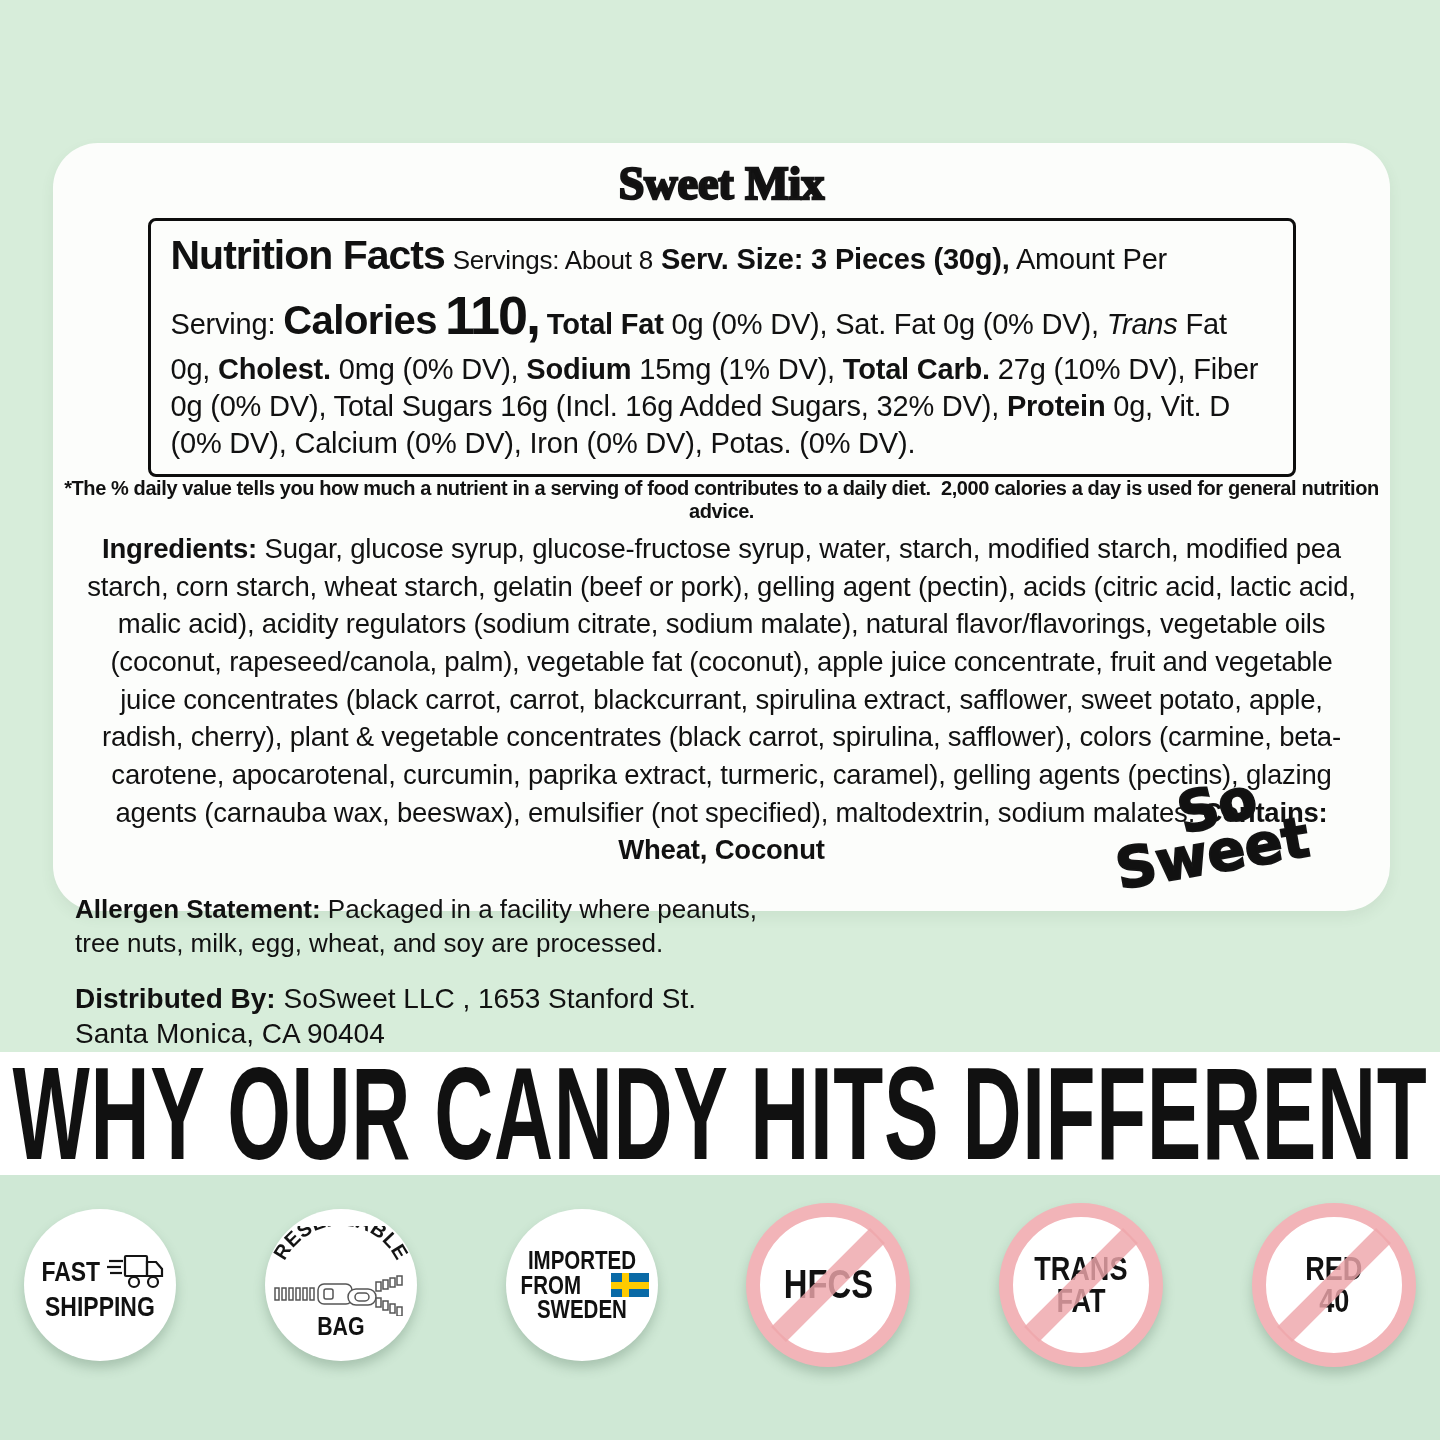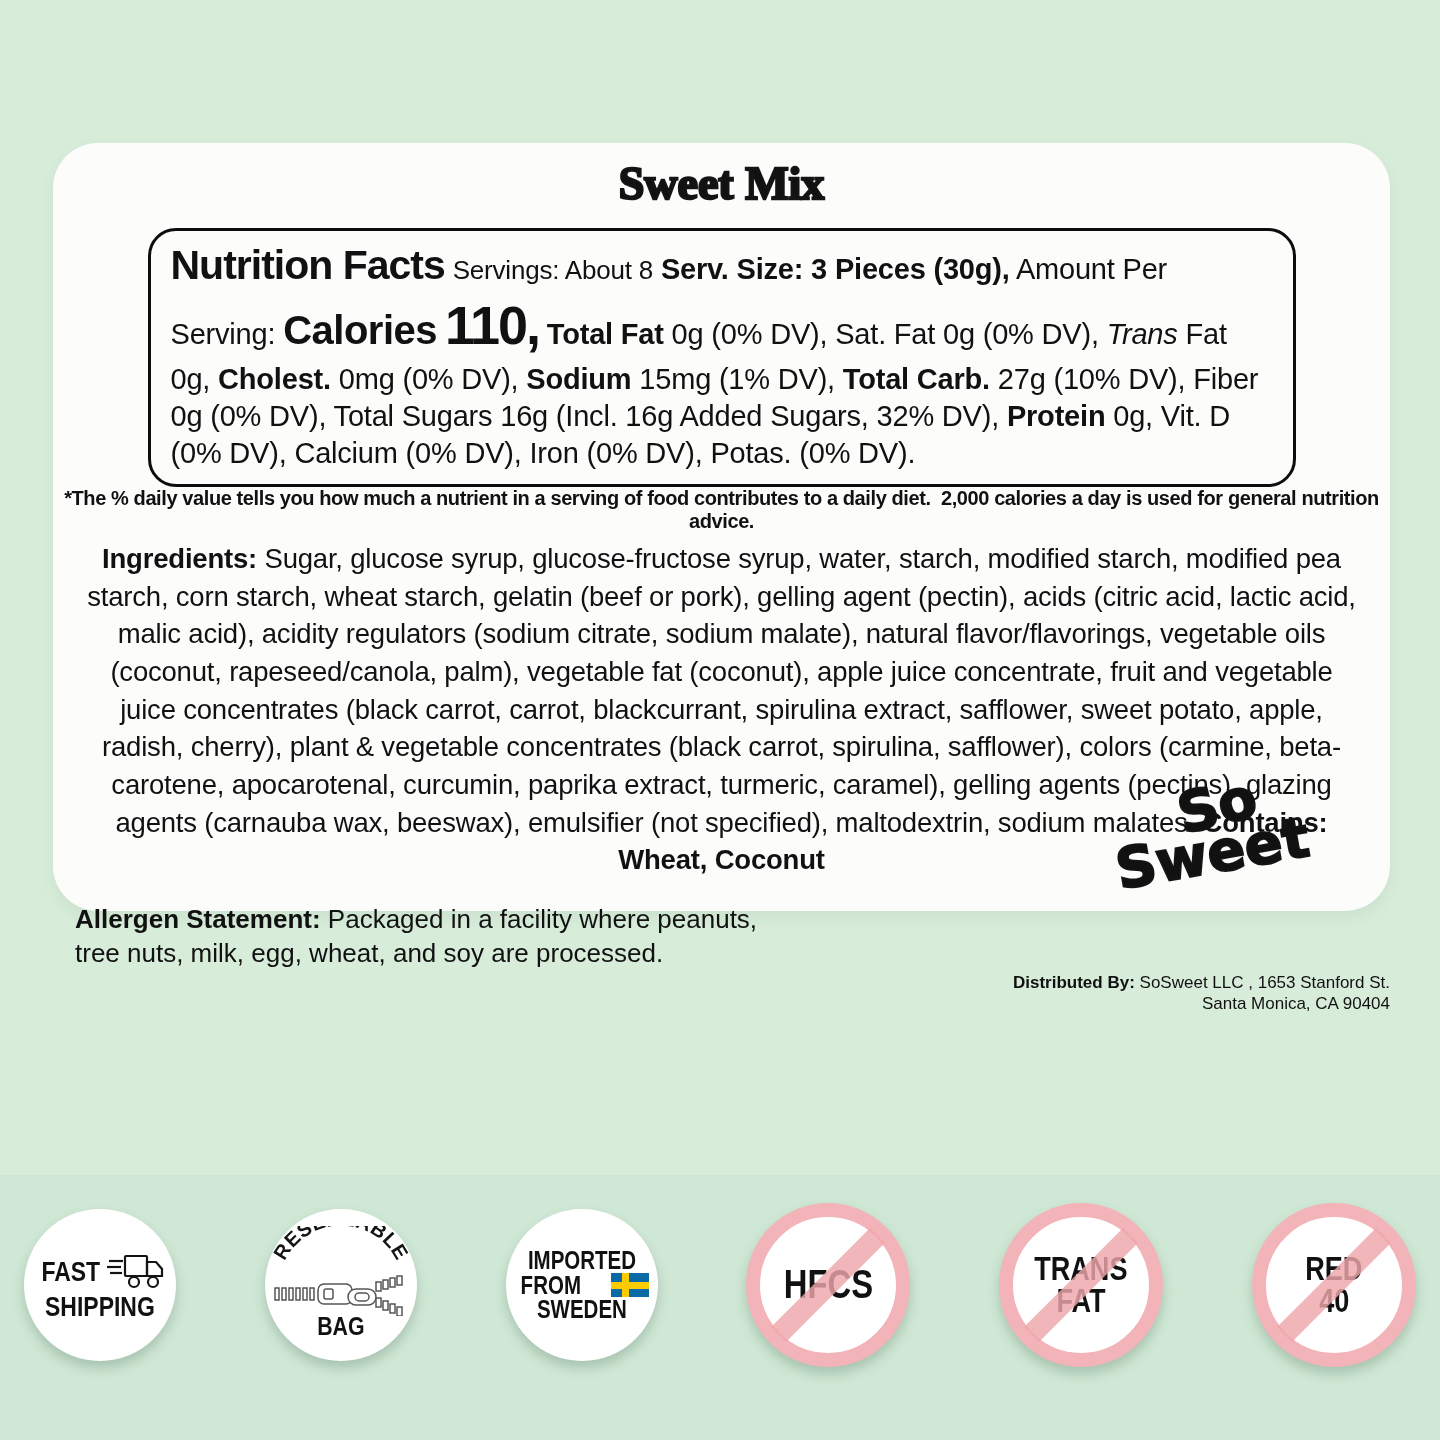--- a/index.html
+++ b/index.html
@@ -21,22 +21,22 @@
     background:#fcfdfb; border-radius:45px;
     box-shadow:0 6px 14px rgba(60,90,70,.08);
     padding-top:14px;
   }
   .product-title {
     text-align:center; font-size:46px; font-weight:800;
     letter-spacing:0px; -webkit-text-stroke:2.5px #141414;
     font-family:Liberation Serif, serif;
   }
   .nf-box {
-    width:1148px; margin:18px auto 0;
-    border:3.5px solid #0d0d0d; border-radius:28px;
+    width:1148px; margin:8px auto 0;
+    border:3.5px solid #0d0d0d; border-radius:8px;
     padding:8px 20px 12px;
   }
   .nf-text { font-size:29px; line-height:1.28; letter-spacing:-0.2px; }
   .nf-heading { font-size:41px; font-weight:800; letter-spacing:-1px; }
   .nf-small { font-size:26px; }
   .nf-b { font-weight:bold; }
   .nf-i { font-style:italic; }
   .nf-cal { font-size:40px; font-weight:800; letter-spacing:-0.5px; }
   .nf-calval { font-size:54px; font-weight:800; letter-spacing:-2px; }
 
@@ -49,21 +49,21 @@
     margin:7px 28px 0; text-align:center;
     font-size:27.5px; line-height:1.37; letter-spacing:-0.2px;
   }
   .ingredients b { font-weight:700; }
 
   .allergen {
     margin:24px 0 0 22px; max-width:700px;
     font-size:26px; line-height:1.3;
   }
   .distributor {
-    margin:1px 0 0 22px; font-size:17px; line-height:1.28;text-align:right;
+    margin:20px 0 0 22px; font-size:28px; line-height:1.28;
   }
 
   .logo {
     position:absolute; right:84px; bottom:34px;
     transform:rotate(-10deg); text-align:center;
     font-family:"DejaVu Sans", sans-serif; font-weight:800;
     -webkit-text-stroke:2px #141414; line-height:.82;
   }
   .logo-so { font-size:56px; margin-left:26px; transform:rotate(-4deg); }
   .logo-sweet { font-size:56px; }
@@ -164,20 +164,23 @@
       </div>
       <div>Santa Monica, CA 90404</div>
     </div>
 
     <div class="logo">
       <div class="logo-so">So</div>
       <div class="logo-sweet">Sweet</div>
     </div>
   </section>
 
+  <section class="headline-band">
+    <div class="headline">WHY OUR CANDY HITS DIFFERENT</div>
+  </section>
 
   <section class="badges">
 
     <div class="badge info">
       <div class="fast-line">
         <span class="cond fast-txt">FAST</span>
         <svg width="58" height="44" viewBox="0 0 58 44">
           <g stroke="#141414" stroke-width="2.2" fill="none">
             <line x1="2" y1="12" x2="16" y2="12"></line>
             <line x1="0" y1="18" x2="14" y2="18"></line>

